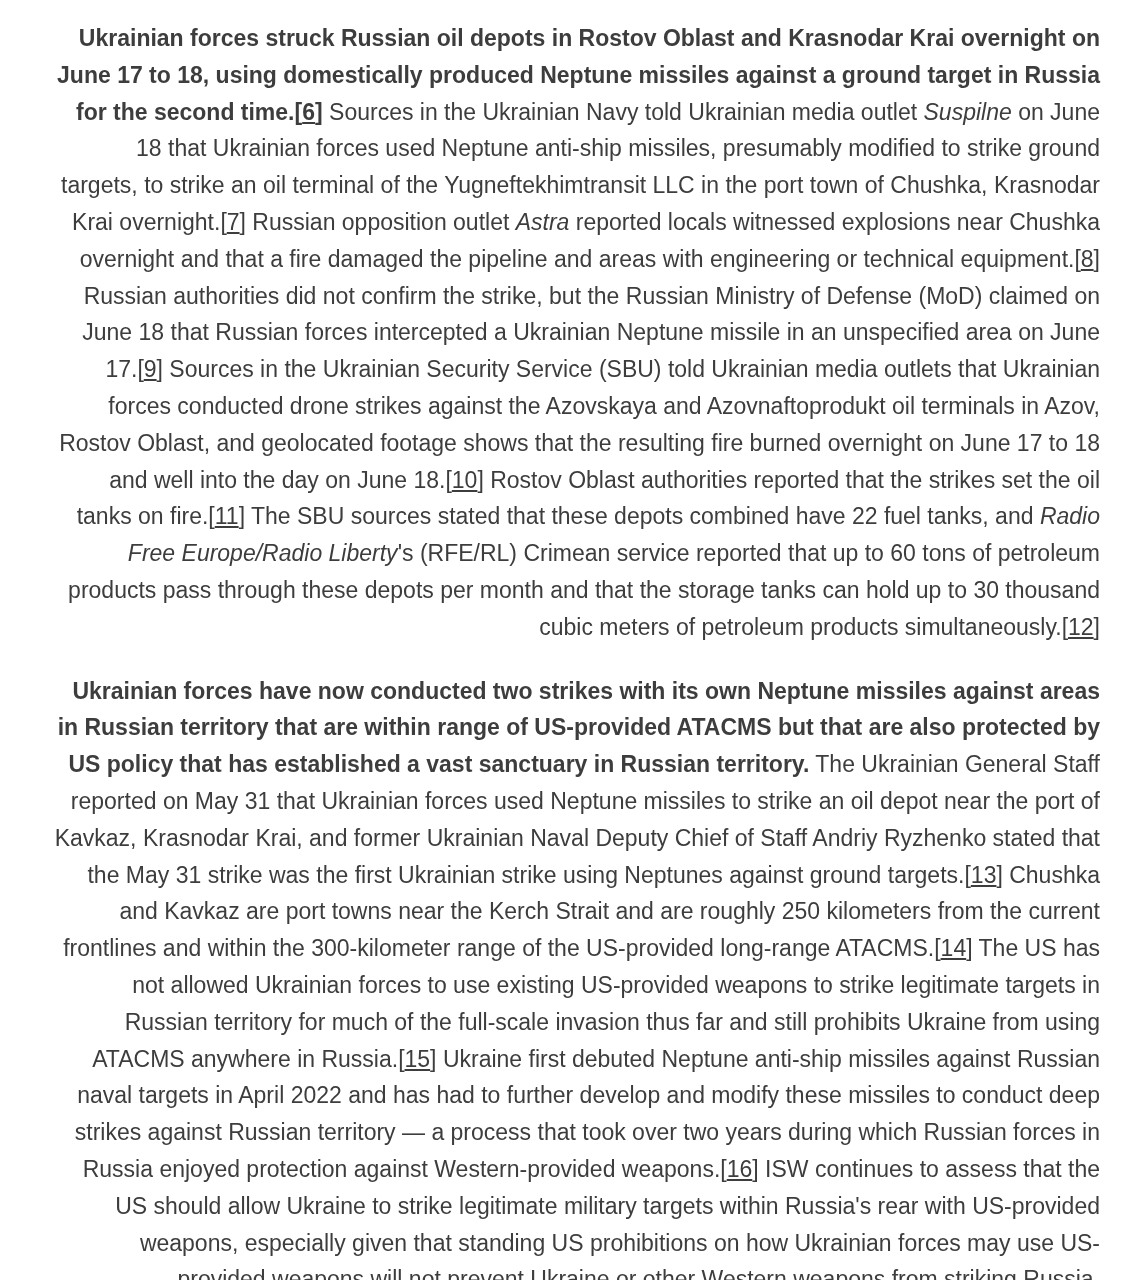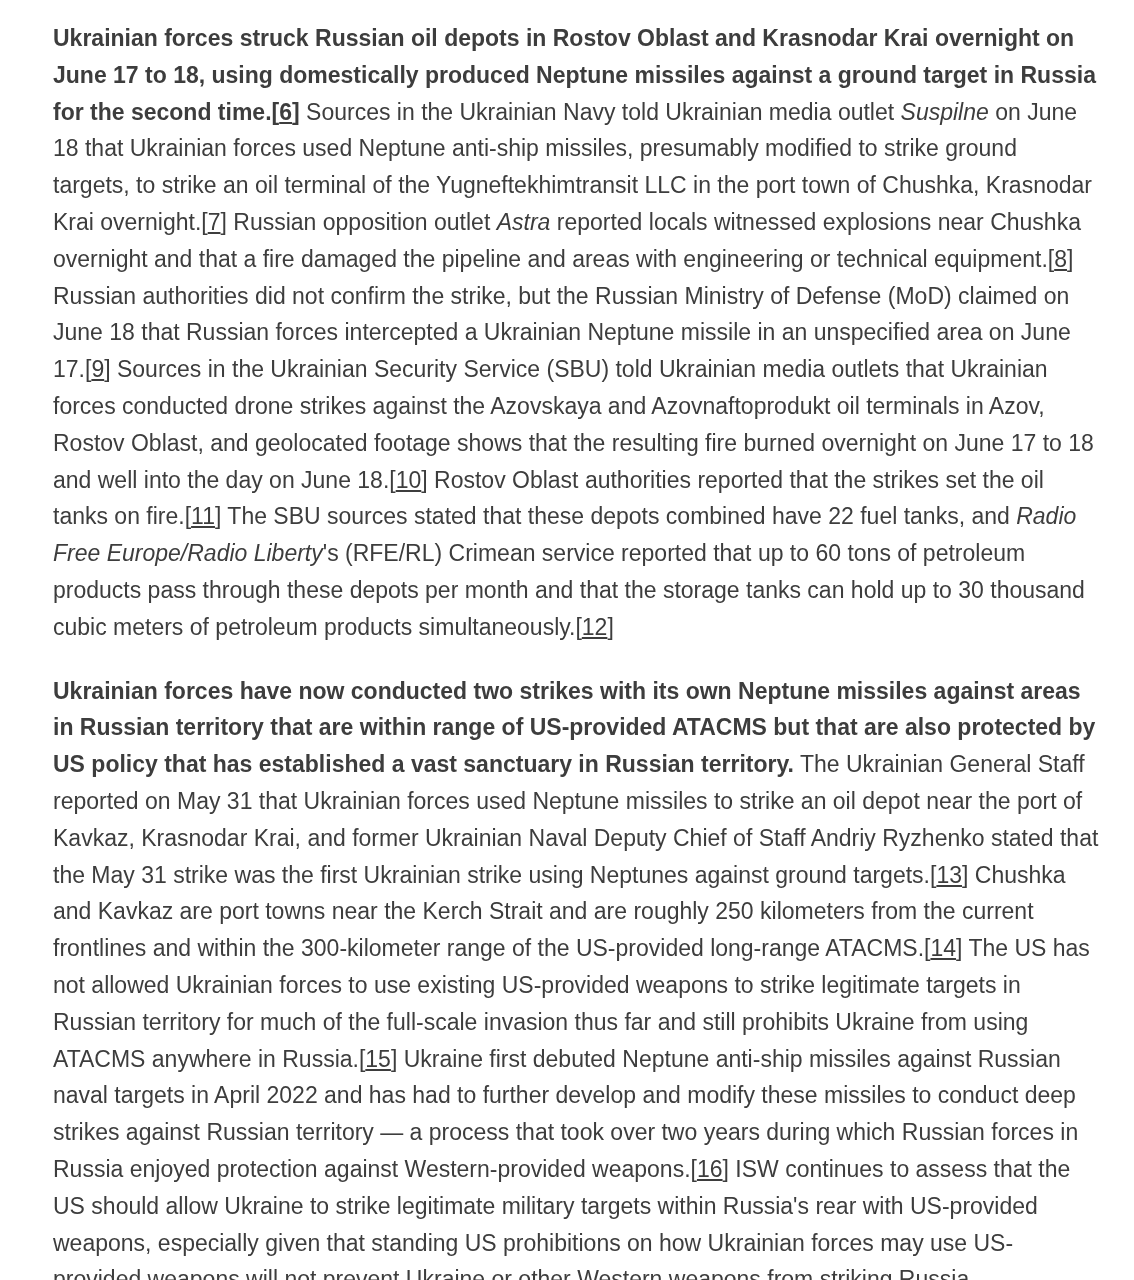--- a/index.html
+++ b/index.html
@@ -18,20 +18,21 @@
     width: 1134px;
     padding: 20px 34px 20px 37px;
     font-family: "Liberation Sans", "DejaVu Sans", sans-serif;
     font-size: 23px;
     line-height: 36.8px;
     color: #3d3d3d;
     -webkit-font-smoothing: antialiased;
   }
   .para {
     margin: 0 0 27px 16px;
+    text-align: right;
   }
   .para:last-child {
     margin-bottom: 0;
   }
   .b { font-weight: bold; }
   .i { font-style: italic; }
   .fn {
     color: #3d3d3d;
     text-decoration: none;
     cursor: pointer;

